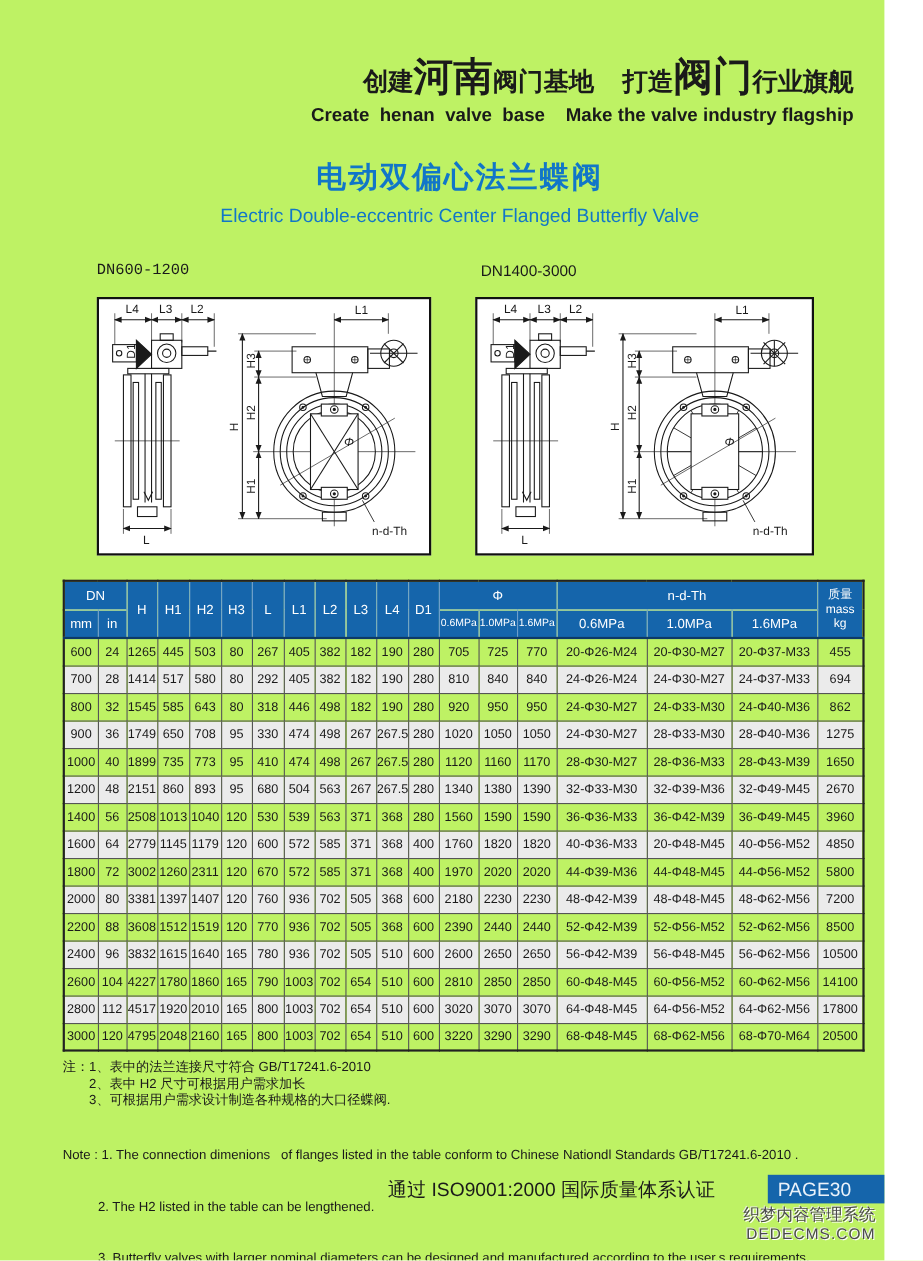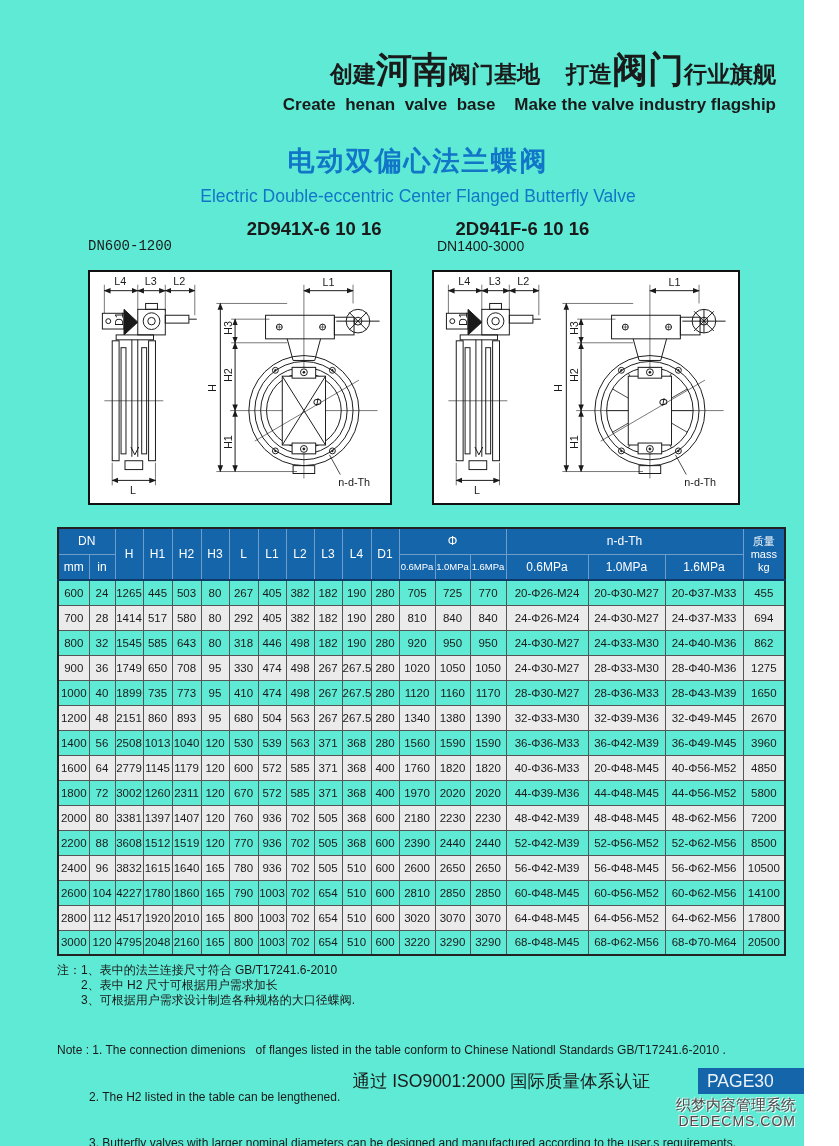--- a/index.html
+++ b/index.html
@@ -1,18 +1,18 @@
 <!DOCTYPE html>
 <html><head>
 <meta charset="utf-8">
 <style>
   * { margin:0; padding:0; box-sizing:border-box; }
   html,body { background:#fff; }
   .page {
-    position:relative; width:804px; height:1146px; background:#5eead4;
+    position:relative; width:804px; height:1146px; background:#bef264;
     font-family:"Liberation Sans","DejaVu Sans",sans-serif; color:#111; overflow:hidden;
   }
   
   .banner { position:absolute; top:50px; right:28px; text-align:right; color:#1a1a1a; }
   .banner-cn { font-weight:700; font-size:23px; line-height:40px; white-space:nowrap; }
   .banner-cn .big { font-size:36px; }
   .banner-cn .gap { display:inline-block; width:26px; }
   .banner-en { font-weight:700; font-size:17px; margin-top:1px; white-space:pre; }
   
   .title-block { position:absolute; top:143px; left:0; width:100%; text-align:center;padding-left:32px; }
@@ -65,24 +65,20 @@
 <div class="page">
 
   <div class="banner">
     <div class="banner-cn"><span>创建</span><span class="big">河南</span><span>阀门基地</span><span class="gap"></span><span>打造</span><span class="big">阀门</span><span>行业旗舰</span></div>
     <div class="banner-en">Create  henan  valve  base    Make the valve industry flagship</div>
   </div>
 
   <div class="title-block">
     <div class="title-cn">电动双偏心法兰蝶阀</div>
     <div class="title-en">Electric Double-eccentric Center Flanged Butterfly Valve</div>
-    <div class="models">
-      <span>2D941X-6 10 16</span>
-      <span>2D941F-6 10 16</span>
-    </div>
   </div>
 
   <div class="caption left">DN600-1200</div>
   <div class="caption right">DN1400-3000</div>
 
   <div class="draw-box left">
     <svg viewBox="0 0 304 235">
       <defs>
         <marker id="arL" viewBox="0 0 10 10" refX="9" refY="5" markerWidth="7" markerHeight="7" orient="auto-start-reverse">
           <path d="M0,1 L10,5 L0,9 z" fill="#1a1a1a"></path>

